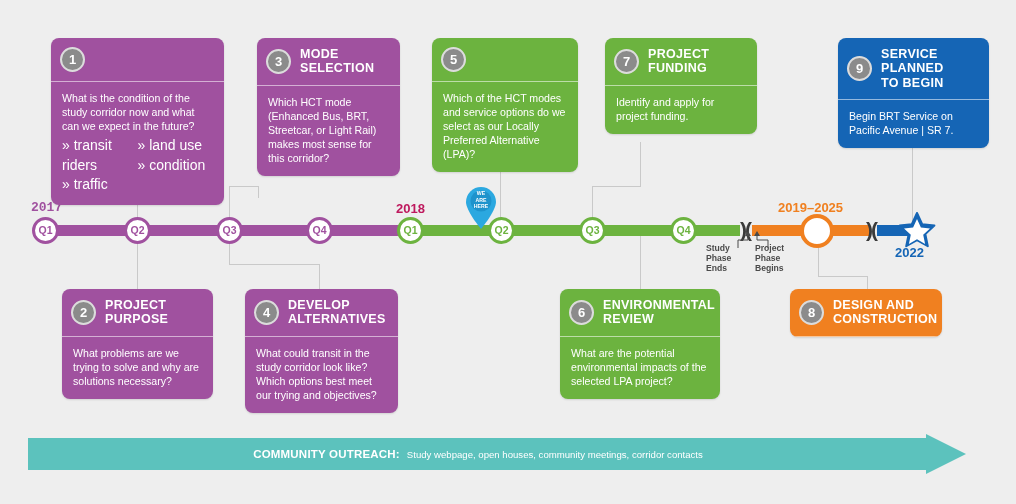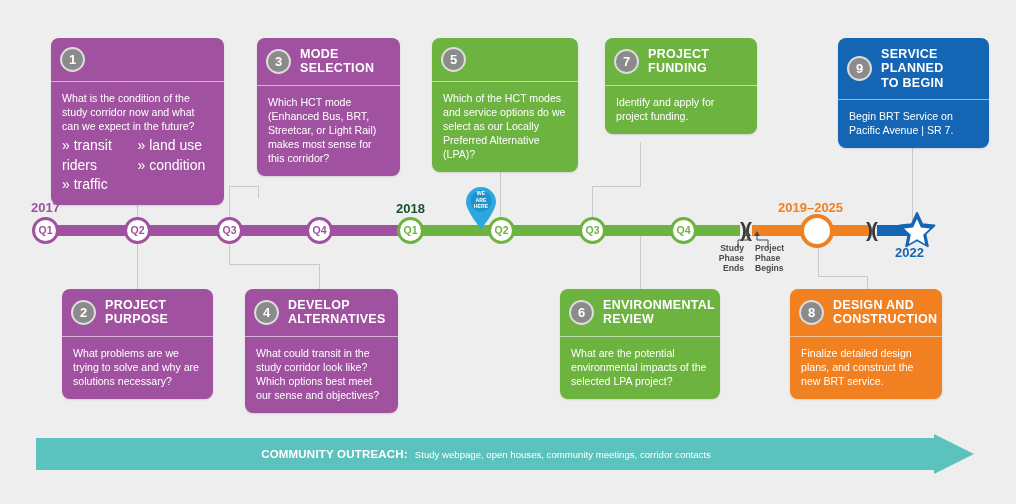--- a/index.html
+++ b/index.html
@@ -76,50 +76,50 @@
     background: #ffffff;
     display: flex; align-items: center; justify-content: center;
     font-size: 10.5px; font-weight: bold;
     line-height: 1;
   }
   .qnode.p { border: 3px solid #a0519f; color: #a0519f; }
   .qnode.g { border: 3px solid #6cb33f; color: #6cb33f; }
   .qnode.o { border: 4px solid #f08020; color: #f08020; }
 
   .yearlab { position: absolute; font-size: 13px; font-weight: bold; }
-  .yearlab.p { color: #a0519f; }
-  .yearlab.g { color: #14532d; text-align: center; }
+  .yearlab.p { color: #a0519f; font-family: Liberation Mono, monospace; }
+  .yearlab.g { color: #be185d; text-align: center; }
   .yearlab.o { color: #f08020; }
   .yearlab.b { color: #1565b5; }
 
   
   .breakmark { position: absolute; top: 219px; font-size: 21px; color: #3a3a3a; font-weight: bold; letter-spacing: -2px; line-height: 1; }
 
   .phaselab {
     position: absolute;
     font-size: 8.6px; font-weight: bold; color: #4a4a4a;
     line-height: 1.18; width: 38px;
   }
   .phaselab.right { text-align: left; }
-  .phaselab.left  { text-align: right; }
+  .phaselab.left  { }
 
   
   .pin { position: absolute; width: 34px; height: 44px; }
   .pin .pin-text {
     position: absolute; left: 0; top: 4px; width: 34px;
     text-align: center; color: #ffffff;
     font-size: 5.2px; font-weight: bold; line-height: 1.25;
     white-space: pre-line;
   }
 
   
   .star { position: absolute; }
 
   
-  #outreach { position: absolute; left: 36px; top: 434px; width: 938px; height: 40px; text-align: right; }
+  #outreach { position: absolute; left: 28px; top: 434px; width: 938px; height: 40px; text-align: right; }
   .outreach-text {
     position: absolute; left: 0; top: 0; width: 900px; height: 40px;
     display: flex; align-items: center; justify-content: center;
     color: #ffffff;
   }
   .outreach-label { font-size: 11.5px; font-weight: bold; letter-spacing: .2px; }
   .outreach-sub { font-size: 9.6px; margin-left: 7px; }
 </style>
 </head>
 <body>
@@ -283,43 +283,40 @@
     </div>
   </div>
 
   <div class="card purple" style="left:245px; top:289px; width:153px;">
     <div class="card-head">
       <div class="badge">4</div>
       <div class="card-title">DEVELOP
 ALTERNATIVES</div>
     </div>
     <div class="card-body">
-      <div>What could transit in the study corridor look like? Which options best meet our sense and objectives?</div>
+      <div>What could transit in the study corridor look like? Which options best meet our trying and objectives?</div>
     </div>
   </div>
 
   <div class="card green" style="left:560px; top:289px; width:160px;">
     <div class="card-head">
       <div class="badge">6</div>
       <div class="card-title">ENVIRONMENTAL
 REVIEW</div>
     </div>
     <div class="card-body">
       <div>What are the potential environmental impacts of the selected LPA project?</div>
     </div>
   </div>
 
   <div class="card orange" style="left:790px; top:289px; width:152px;">
     <div class="card-head">
       <div class="badge">8</div>
       <div class="card-title">DESIGN AND
 CONSTRUCTION</div>
-    </div>
-    <div class="card-body">
-      <div>Finalize detailed design plans, and construct the new BRT service.</div>
     </div>
   </div>
 
   <div id="outreach">
     <svg width="938" height="40" viewBox="0 0 938 40" style="position:absolute; left:0; top:0;">
       <path d="M0,4 L898,4 L898,0 L938,20 L898,40 L898,36 L0,36 Z" fill="#5cc2bd"></path>
     </svg>
     <div class="outreach-text">
       <span class="outreach-label">COMMUNITY OUTREACH:</span>
       <span class="outreach-sub">Study webpage, open houses, community meetings, corridor contacts</span>

